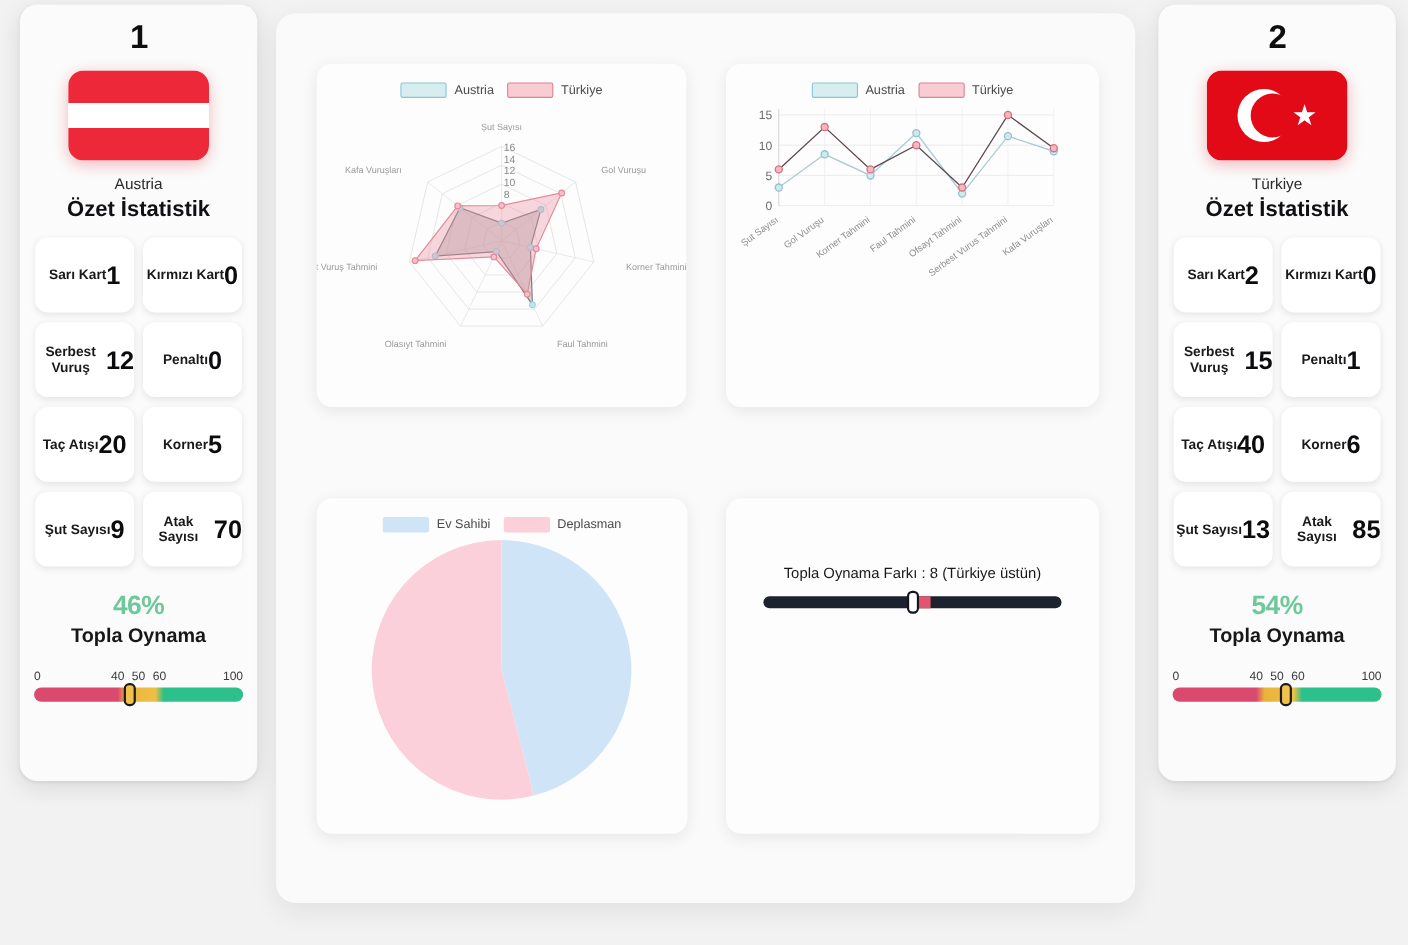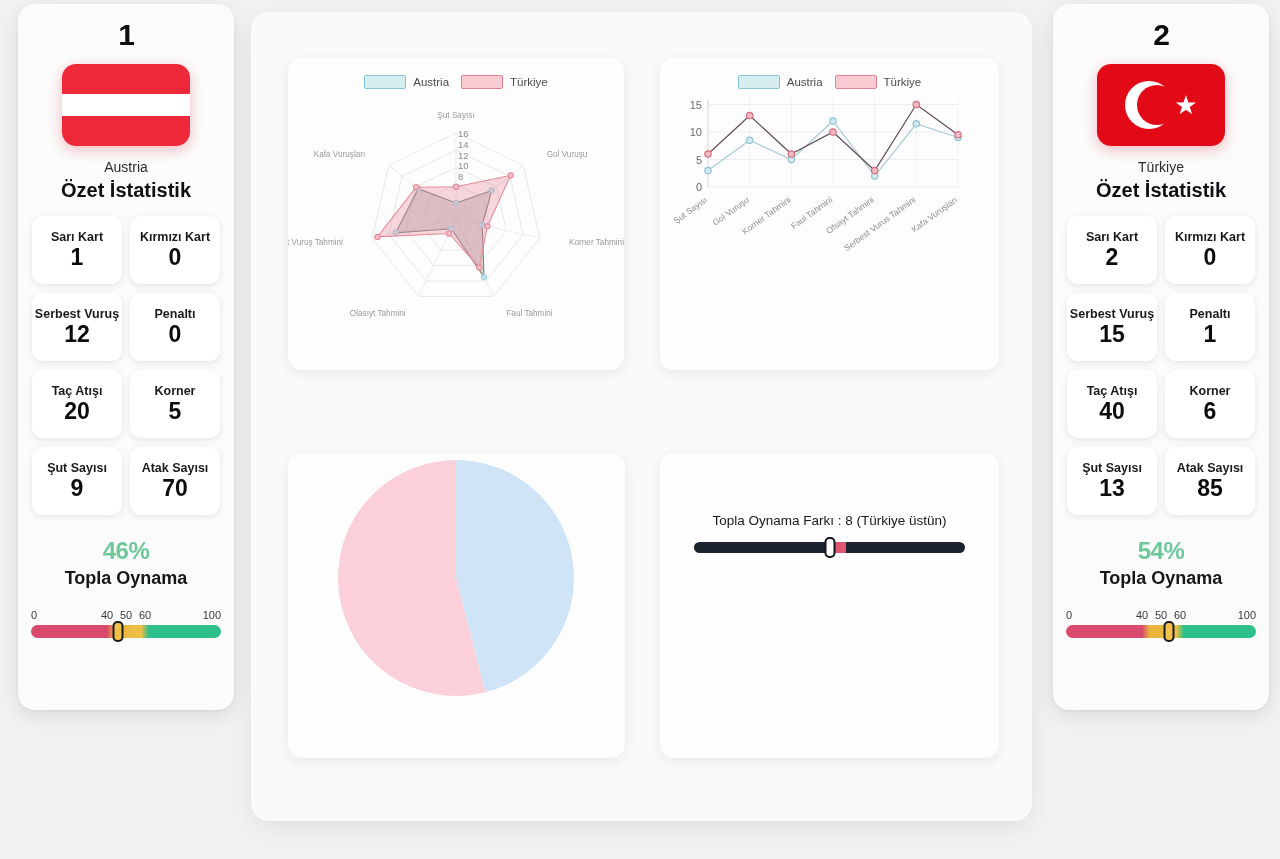--- a/index.html
+++ b/index.html
@@ -32,21 +32,21 @@
   .flag-tr .crescent-cut { position: absolute; left: 40px; top: 21px; width: 40px; height: 40px; border-radius: 50%; background: #e30a17; }
   .flag-tr .star { position: absolute; left: 76px; top: 28px; width: 26px; height: 26px; color: #fff; font-size: 26px; line-height: 26px; text-align: center; }
 
   .team-name { margin-top: 13px; font-size: 14px; color: #2b2b2e; }
   .team-sub  { margin-top: 4px; font-size: 20px; font-weight: 700; color: #101014; }
 
   .stat-grid { margin-top: 14px; display: grid; grid-template-columns: 90px 90px; gap: 9px 8px; }
   .stat-card {
     height: 68px; background: #ffffff; border-radius: 11px;
     box-shadow: 0 2px 7px rgba(0,0,0,0.09);
-    display: flex; flex-direction: column; align-items: center; justify-content: center;
+    display: flex; flex-direction: row; align-items: center; justify-content: center;
   }
   .stat-label { font-size: 12.5px; font-weight: 700; color: #1a1a1d; text-align: center; line-height: 1.12; }
   .stat-value { font-size: 23px; font-weight: 700; color: #0c0c0f; line-height: 1.05; margin-top: 1px; }
 
   .poss-pct { margin-top: 22px; font-size: 24px; font-weight: 700; color: #6ec89a; letter-spacing: -0.5px; }
   .poss-label { margin-top: 3px; font-size: 18px; font-weight: 700; color: #17171a; }
 
   .gauge { margin-top: 20px; width: 190px; position: relative; }
   .gauge-ticks { position: relative; height: 16px; }
   .gauge-ticks span { position: absolute; font-size: 11px; color: #3a3a3d; transform: translateX(-50%); }
@@ -256,20 +256,30 @@
         <circle cx="89.66666666666666" cy="26.5" r="3.2" fill="#f2b8c3" stroke="#d9707f" stroke-width="1.2"></circle>
         <circle cx="131.33333333333331" cy="65" r="3.2" fill="#f2b8c3" stroke="#d9707f" stroke-width="1.2"></circle>
         <circle cx="173" cy="43" r="3.2" fill="#f2b8c3" stroke="#d9707f" stroke-width="1.2"></circle>
         <circle cx="214.66666666666666" cy="81.5" r="3.2" fill="#f2b8c3" stroke="#d9707f" stroke-width="1.2"></circle>
         <circle cx="256.3333333333333" cy="15.5" r="3.2" fill="#f2b8c3" stroke="#d9707f" stroke-width="1.2"></circle>
         <circle cx="298" cy="45.75" r="3.2" fill="#f2b8c3" stroke="#d9707f" stroke-width="1.2"></circle>
       </svg>
   </div>
 
   <div class="chart-card c-pie">
+    <div class="legend">
+      <div class="legend-item">
+        <span class="sw bl"></span>
+        <span class="legend-txt">Ev Sahibi</span>
+      </div>
+      <div class="legend-item">
+        <span class="sw pn"></span>
+        <span class="legend-txt">Deplasman</span>
+      </div>
+    </div>
     <svg id="pie-svg" width="337" height="262" viewBox="0 0 337 262">
         <path d="M168,125 L168.00,7.00 A118,118 0 0 1 197.35,239.29 Z" fill="#cfe4f7"></path>
         <path d="M168,125 L197.35,239.29 A118,118 0 1 1 168.00,7.00 Z" fill="#fbd0da"></path>
       </svg>
   </div>
 
   <div class="chart-card c-slider">
     <div style="padding-top:20px">
       <div class="slider-block" style="margin-top:40px">
         <div class="slider-title">Topla Oynama Farkı : 8 (Türkiye üstün)</div>

